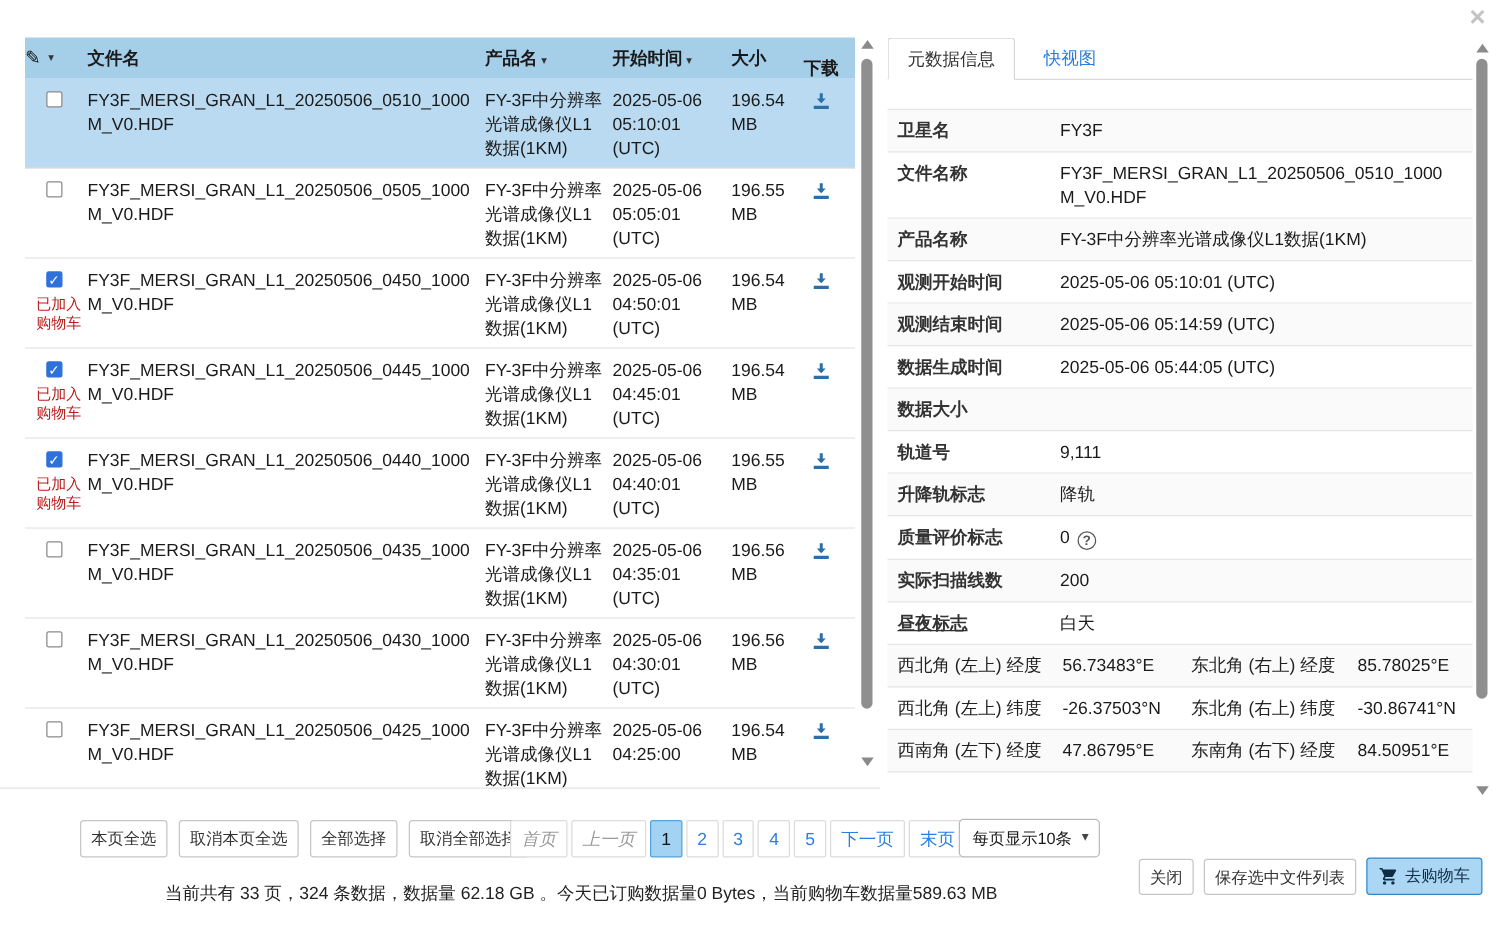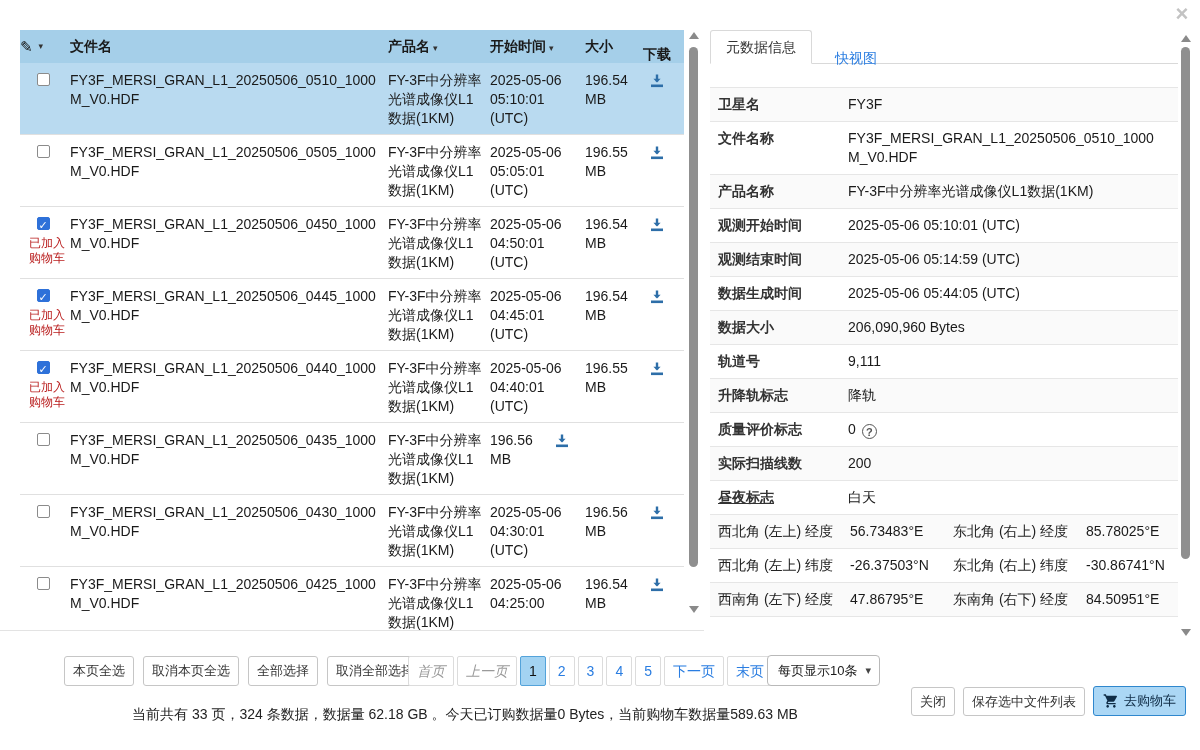--- a/index.html
+++ b/index.html
@@ -38,21 +38,21 @@
   .vs-arrow { width:0; height:0; border-left:5px solid transparent; border-right:5px solid transparent; position:absolute; left:1px; cursor:pointer; }
   .vs-up { border-bottom:7px solid #8a8a8a; top:2px; }
   .vs-down { border-top:7px solid #8a8a8a; bottom:2px; }
   .vs-thumb { position:absolute; left:1px; width:9px; background:#8f8f8f; border-radius:5px; cursor:pointer; }
 
   
   .panel { position:absolute; left:710px; top:30px; width:468px; }
   .tabs { display:flex; border-bottom:1px solid #d9d9d9; height:34px; }
   .tab { padding:0 15px; line-height:32px; font-size:14px; cursor:pointer; }
   .tab.active { border:1px solid #d9d9d9; border-bottom:1px solid #fff; border-radius:3px 3px 0 0; margin-bottom:-1px; color:#333; background:#fff; }
-  .tab.inactive { color:#2a7de1; margin-left:8px;margin-top:12px; }
+  .tab.inactive { color:#2a7de1; margin-left:8px; }
   .meta { margin-top:23px; border-top:1px solid #e6e6e6; font-size:14px; }
   .m-row { display:flex; border-bottom:1px solid #e6e6e6; padding:7px 0 7px 8px; line-height:19px; }
   .m-row:nth-child(odd) { background:#fafafa; }
   .m-label { width:130px; flex:none; font-weight:bold; color:#333; }
   .m-value { flex:1; word-break:break-all; padding-right:14px; }
   .m-label.u { }
   .m-label.u span { text-decoration:underline; }
   .help-ico { display:inline-block; width:15px; height:15px; border:1px solid #555; border-radius:50%; font-size:11px; font-weight:bold; color:#555; text-align:center; line-height:14px; margin-left:6px; vertical-align:-2px; cursor:pointer; }
   .c-row { display:flex; border-bottom:1px solid #e6e6e6; padding:7px 0 7px 8px; line-height:19px; }
   .c-row:nth-child(odd) { background:#fafafa; }
@@ -179,20 +179,21 @@
       </svg>
     </div>
   </div>
       <div class="ft-row">
     <div class="col-cb">
       <span class="cb"></span>
       <span class="incart"></span>
     </div>
     <div class="col-file">FY3F_MERSI_GRAN_L1_20250506_0435_1000M_V0.HDF</div>
     <div class="col-prod">FY-3F中分辨率光谱成像仪L1数据(1KM)</div>
+    <div class="col-time">2025-05-06 04:35:01 (UTC)</div>
     <div class="col-size">196.56 MB</div>
     <div class="col-dl">
       <svg class="dl-ico" width="16" height="16" viewBox="0 0 16 16">
         <path d="M8 1.5v7" stroke="#2d6ea8" stroke-width="2.4" fill="none"></path>
         <path d="M4.4 5.8 8 9.6l3.6-3.8z" fill="#2d6ea8"></path>
         <path d="M2 11.5h12v2.6H2z" fill="#2d6ea8"></path>
       </svg>
     </div>
   </div>
       <div class="ft-row">
@@ -263,21 +264,20 @@
       <div class="m-row">
     <div class="m-label"><span>观测结束时间</span></div>
     <div class="m-value"><span class="val">2025-05-06 05:14:59  (UTC)</span></div>
   </div>
       <div class="m-row">
     <div class="m-label"><span>数据生成时间</span></div>
     <div class="m-value"><span class="val">2025-05-06 05:44:05  (UTC)</span></div>
   </div>
       <div class="m-row">
     <div class="m-label"><span>数据大小</span></div>
-    <div class="m-value"><span class="val">206,090,960 Bytes</span></div>
   </div>
       <div class="m-row">
     <div class="m-label"><span>轨道号</span></div>
     <div class="m-value"><span class="val">9,111</span></div>
   </div>
       <div class="m-row">
     <div class="m-label"><span>升降轨标志</span></div>
     <div class="m-value"><span class="val">降轨</span></div>
   </div>
       <div class="m-row">

